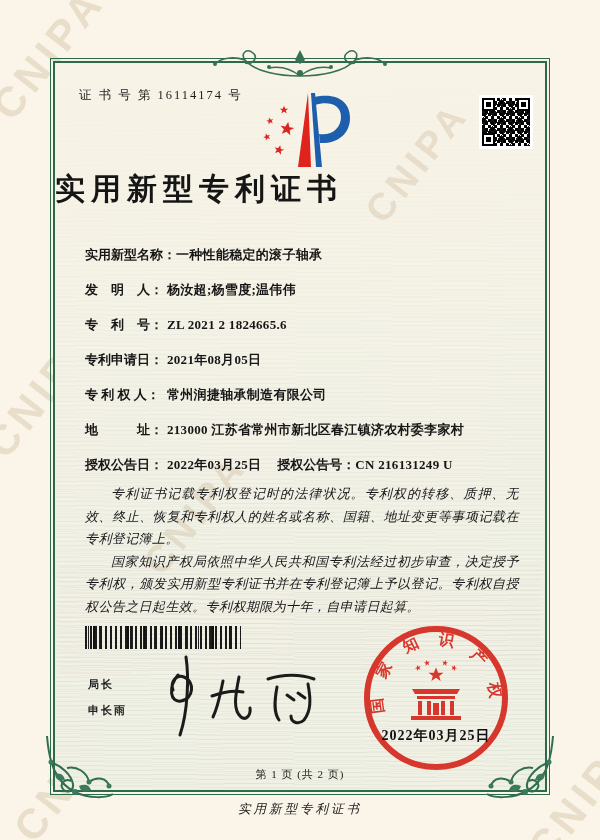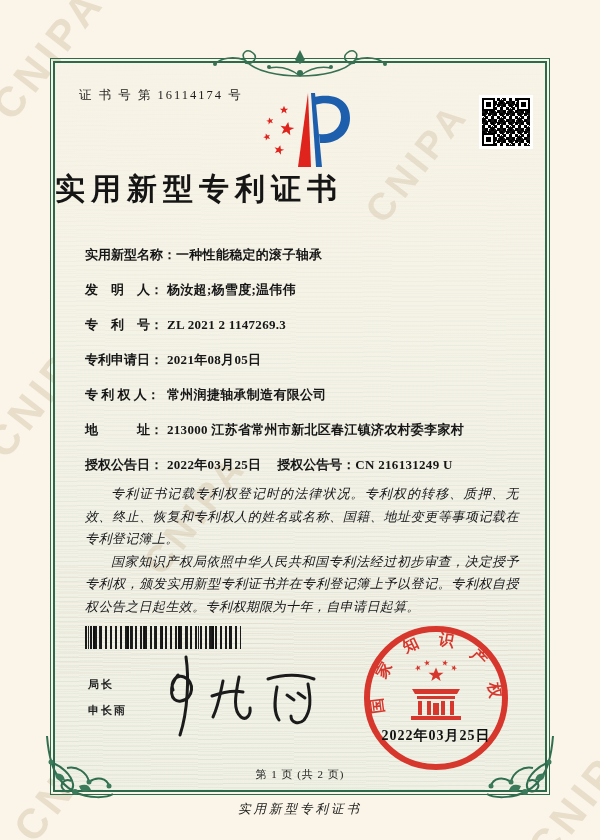--- a/index.html
+++ b/index.html
@@ -215,21 +215,21 @@
       <div class="title">实用新型专利证书</div>
 
       <div class="fields">
         <div class="frow">
           <span class="lbl">实用新型名称：</span><span class="val">一种性能稳定的滚子轴承</span>
         </div>
         <div class="frow">
           <span class="lbl">发　明　人：</span><span class="val">杨汝超;杨雪度;温伟伟</span>
         </div>
         <div class="frow">
-          <span class="lbl">专　利　号：</span><span class="val">ZL 2021 2 1147269.3</span>
+          <span class="lbl">专　利　号：</span><span class="val">ZL 2021 2 1824665.6</span>
         </div>
         <div class="frow">
           <span class="lbl">专利申请日：</span><span class="val">2021年08月05日</span>
         </div>
         <div class="frow">
           <span class="lbl">专 利 权 人：</span><span class="val">常州润捷轴承制造有限公司</span>
         </div>
         <div class="frow">
           <span class="lbl">地　　　址：</span><span class="val">213000 江苏省常州市新北区春江镇济农村委李家村</span>
         </div>

